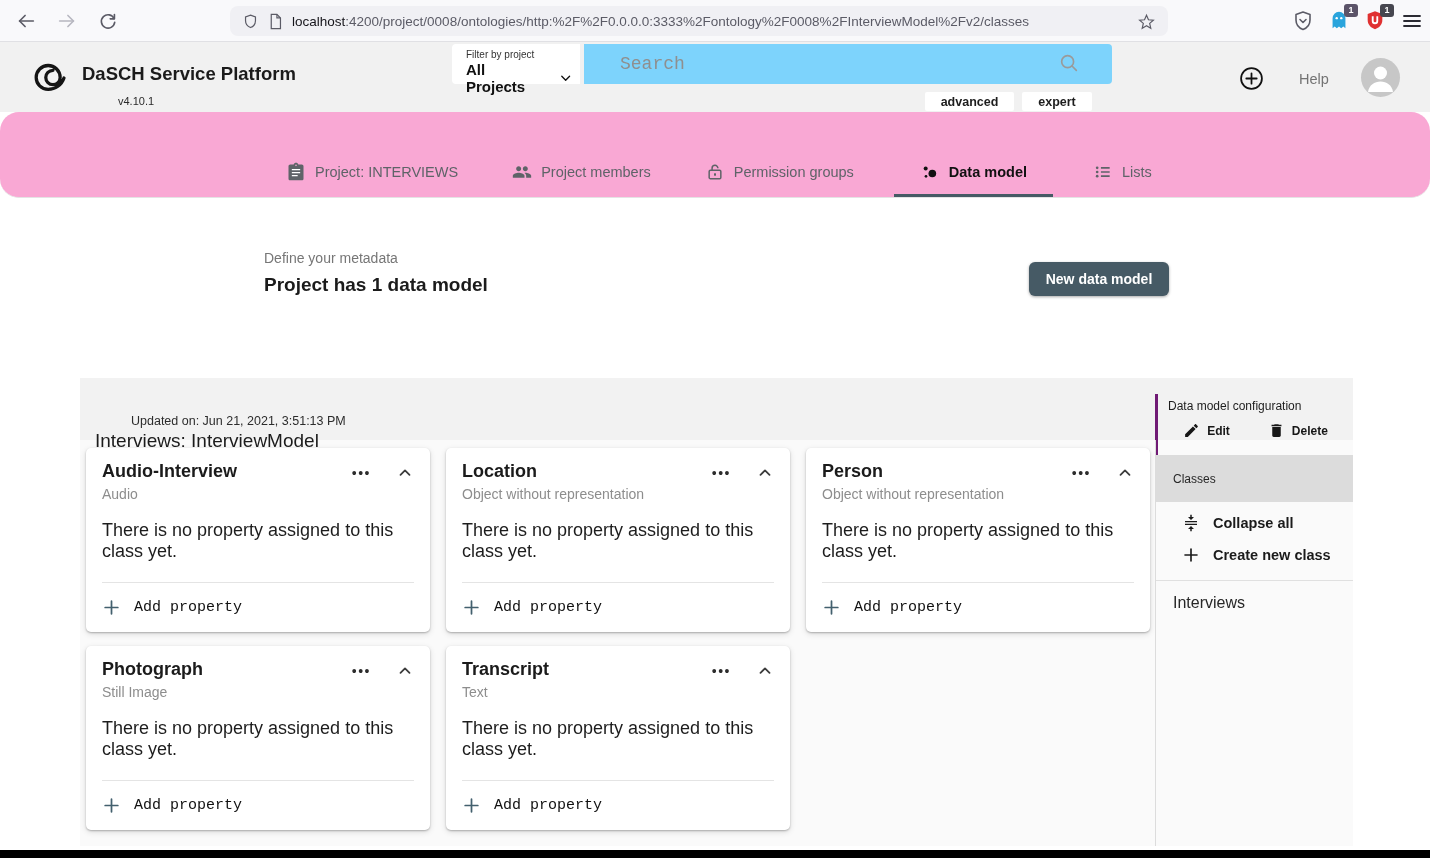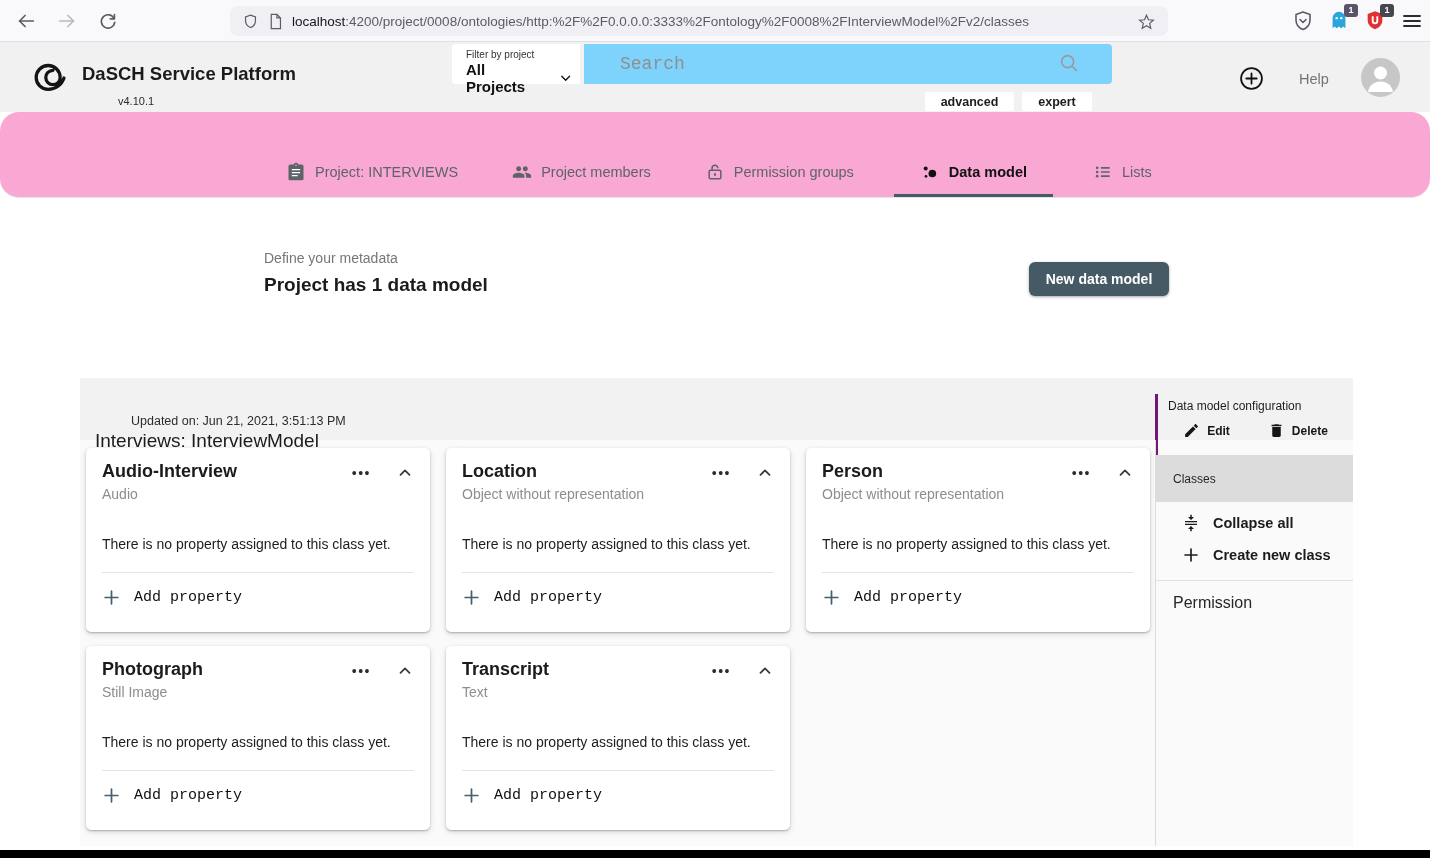--- a/index.html
+++ b/index.html
@@ -88,21 +88,21 @@
   .cfg-btn { display:flex; align-items:center; gap:7px; font-size:12px; font-weight:700; color:#161616;
     background:none; border:none; font-family:"Liberation Sans", sans-serif; cursor:pointer; }
   .cfg-btn svg { width:17px; height:17px; }
 
   .cards { position:absolute; left:6px; top:70px; display:grid;
     grid-template-columns:344px 344px 344px; grid-auto-rows:184px; column-gap:16px; row-gap:14px; }
   .card { background:#fff; border-radius:5px; position:relative; padding:13px 16px 0 16px;
     box-shadow:0 1px 2px rgba(0,0,0,.26), 0 2px 6px rgba(0,0,0,.12); }
   .card-title { font-size:18px; font-weight:700; color:#1b1b1b; }
   .card-sub { font-size:14px; color:#8d8d8d; margin-top:4px; }
-  .card-msg { font-size:14px; color:#1d1d1d; margin-top:34px; }
+  .card-msg { font-size:18px; color:#1d1d1d; margin-top:18px; }
   .card-div { border:none; border-top:1px solid #e4e4e4; margin:20px 0 0 0; }
   .card-add { display:flex; align-items:center; gap:13px; height:48px; background:none; border:none;
     font-size:15px; font-weight:500; color:#111; font-family:Liberation Mono, monospace;
     padding:0; cursor:pointer; }
   .card-icons { position:absolute; right:16px; top:15px; display:flex; gap:25px; align-items:center; }
   .more { font-size:14px; letter-spacing:1.5px; color:#2c2c2c; line-height:20px; cursor:pointer; }
   .chev-up { color:#3c3c3c; cursor:pointer; }
 
   .sidebar { position:absolute; right:0; top:62px; bottom:0; width:198px; border-left:1px solid #dcdcdc; }
   .sb-classes { position:absolute; top:15px; left:0; right:0; height:47px; background:#dcdcdc;
@@ -390,18 +390,18 @@
         <span>Collapse all</span>
       </div>
       <div class="sb-action">
         <svg viewBox="0 0 24 24" fill="none" stroke="#1b1b1b" stroke-width="2.2" stroke-linecap="round">
             <path d="M12 4v16M4 12h16"></path>
           </svg>
         <span>Create new class</span>
       </div>
     </div>
     <div class="sb-props">
-      <span>Permission</span>
+      <span>Interviews</span>
     </div>
   </div>
 </div>
 
 <div class="bottom-bar"></div>
 
 </body></html>

